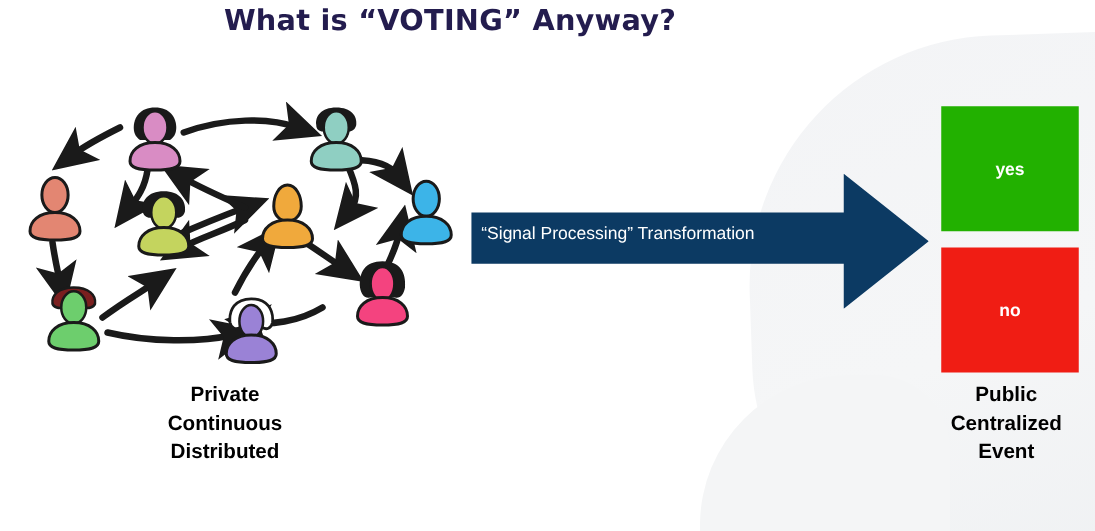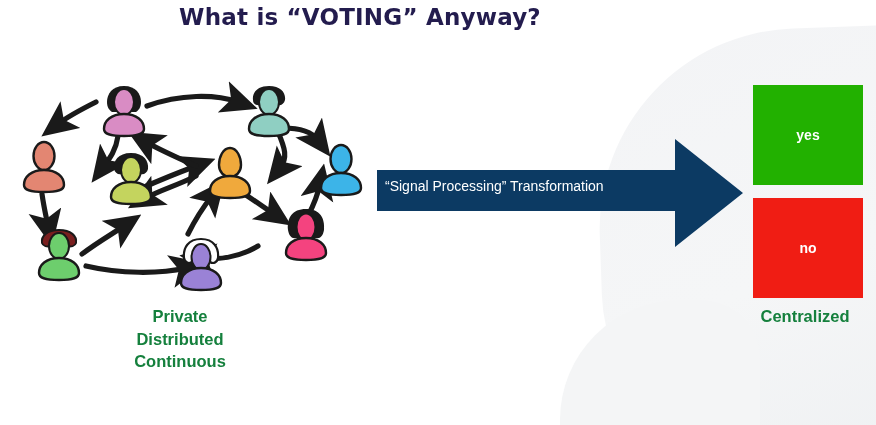--- a/index.html
+++ b/index.html
@@ -73,21 +73,21 @@
     top: 0;
     width: 370px;
     height: 235px;
     pointer-events: none;
   }
 
   
   .caption {
     position: absolute;
     text-align: center;
-    color: #15803d;
+    color: #000000;
     font-size: 16.5px;
     font-weight: bold;
     line-height: 1.37;
     font-family: "Liberation Sans", sans-serif;
   }
   .caption-left { left: 60px; top: 305px; width: 240px; }
   .caption-right { left: 735px; top: 305px; width: 140px; }
 
   
   .big-arrow {
@@ -228,35 +228,37 @@
       <svg viewBox="0 0 52 58">
           <path d="M26,3 C40,3 45,12 44,24 C43,30 40,33 36,32 L16,32 C12,33 9,30 8,24 C7,12 12,3 26,3 Z" fill="#1a1a1a"></path>
           <ellipse cx="26" cy="21" rx="9.5" ry="13.5" fill="#f4437f" stroke="#1a1a1a" stroke-width="2"></ellipse>
           <path d="M26,32 C39,32 46,39 46,47 C46,52 40,54 26,54 C12,54 6,52 6,47 C6,39 13,32 26,32 Z" fill="#f4437f" stroke="#1a1a1a" stroke-width="2.4"></path>
         </svg>
     </div>
   </div>
 
   <div class="caption caption-left">
     <div>Private</div>
+    <div>Continuous</div>
     <div>Distributed</div>
-    <div>Continuous</div>
   </div>
 
   <div class="big-arrow">
     <svg viewBox="0 0 366 108" preserveAspectRatio="none">
       <path d="M0,31 L298,31 L298,0 L366,54 L298,108 L298,72 L0,72 Z" fill="#0c3a63"></path>
     </svg>
   </div>
   <div class="arrow-label">“Signal Processing” Transformation</div>
 
   <div class="result-box box-yes" style="background:#22b100;">
     <span>yes</span>
   </div>
   <div class="result-box box-no" style="background:#f01d14;">
     <span>no</span>
   </div>
 
   <div class="caption caption-right">
+    <div>Public</div>
     <div>Centralized</div>
+    <div>Event</div>
   </div>
 
 </div>
 
 </body></html>

